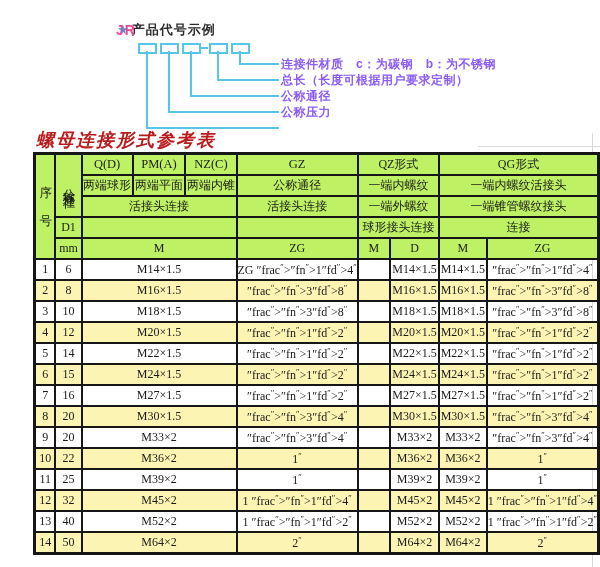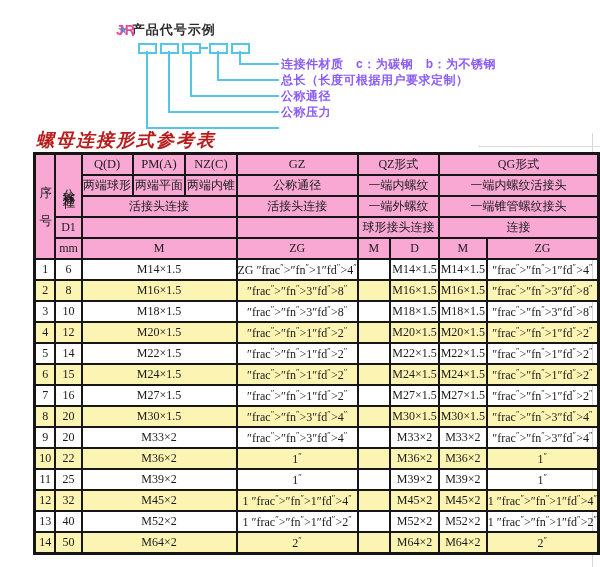--- a/index.html
+++ b/index.html
@@ -27,21 +27,21 @@
   .tbl-title{position:absolute;left:36px;top:128px;font-size:18px;font-weight:bold;font-style:italic;
     font-family:"Liberation Serif","DejaVu Serif",serif;color:#b91c1c;letter-spacing:2px;}
   
   table.ref{position:absolute;left:33px;top:152px;border-collapse:collapse;table-layout:fixed;
     font-size:12px;}
   table.ref{border:3px solid #161616;}
   table.ref th, table.ref td{
     border:2px solid #161616;padding:0;text-align:center;vertical-align:middle;
     font-weight:normal;height:19px;line-height:1.05;overflow:hidden;white-space:nowrap;
   }
-  table.ref thead th{background:#f9a8d4;font-size:12px;}
+  table.ref thead th{background:#bef264;font-size:12px;}
   table.ref .code{font-size:12.5px;}
   tbody tr.alt td{background:#fcf4b2;}
   .vtext{writing-mode:vertical-rl;text-orientation:upright;display:inline-block;
     font-size:12.5px;letter-spacing:3px;}
   .vtext.seq{letter-spacing:30px;}
   .in{font-size:8.5px;vertical-align:4px;letter-spacing:0;}
 </style>
 </head>
 <body>
 

